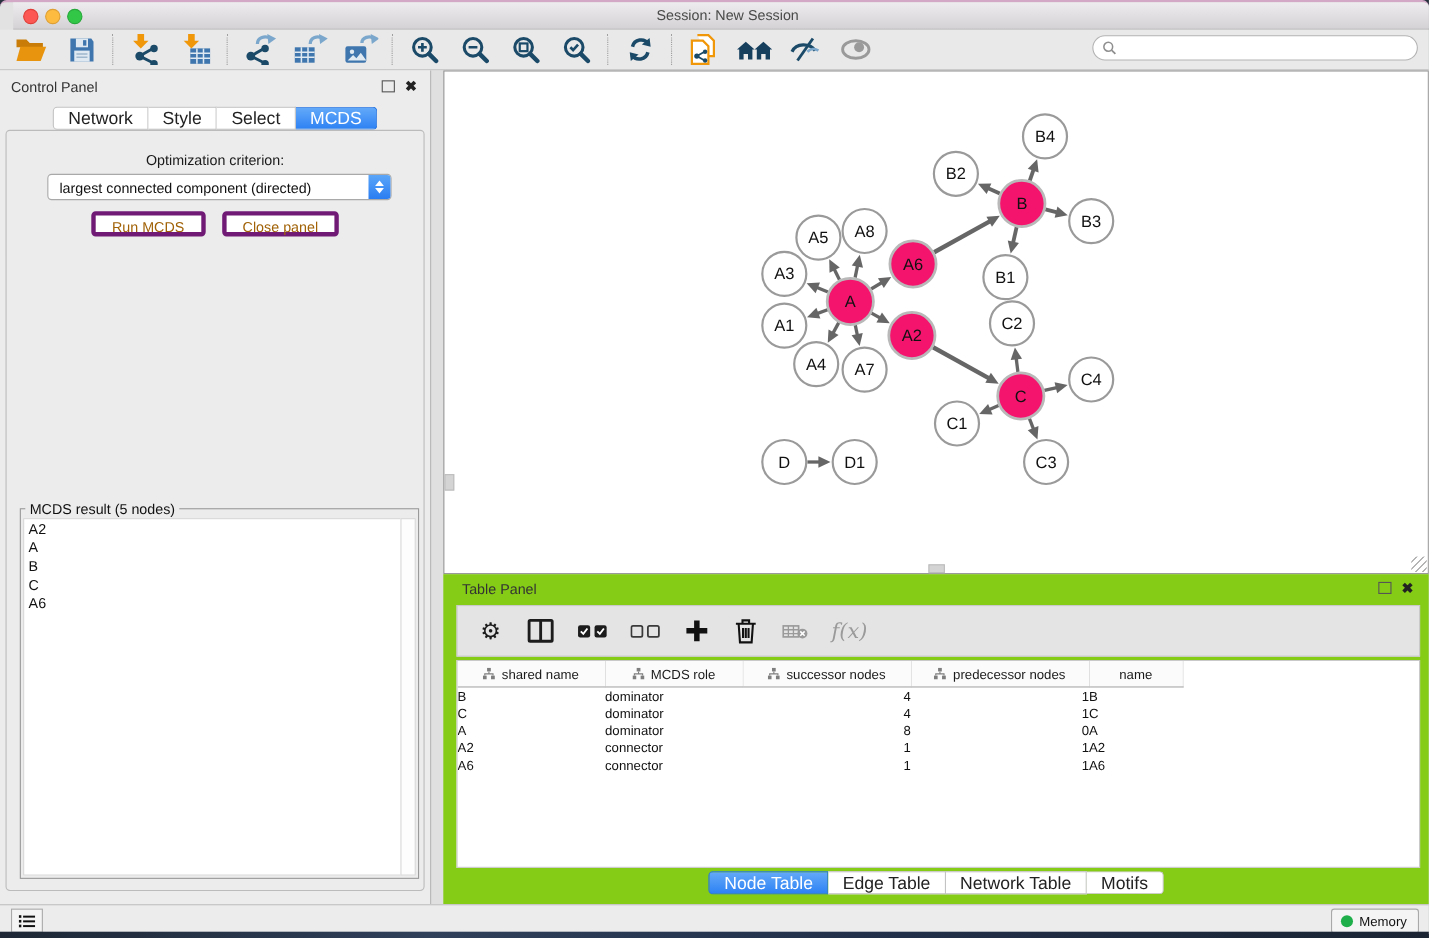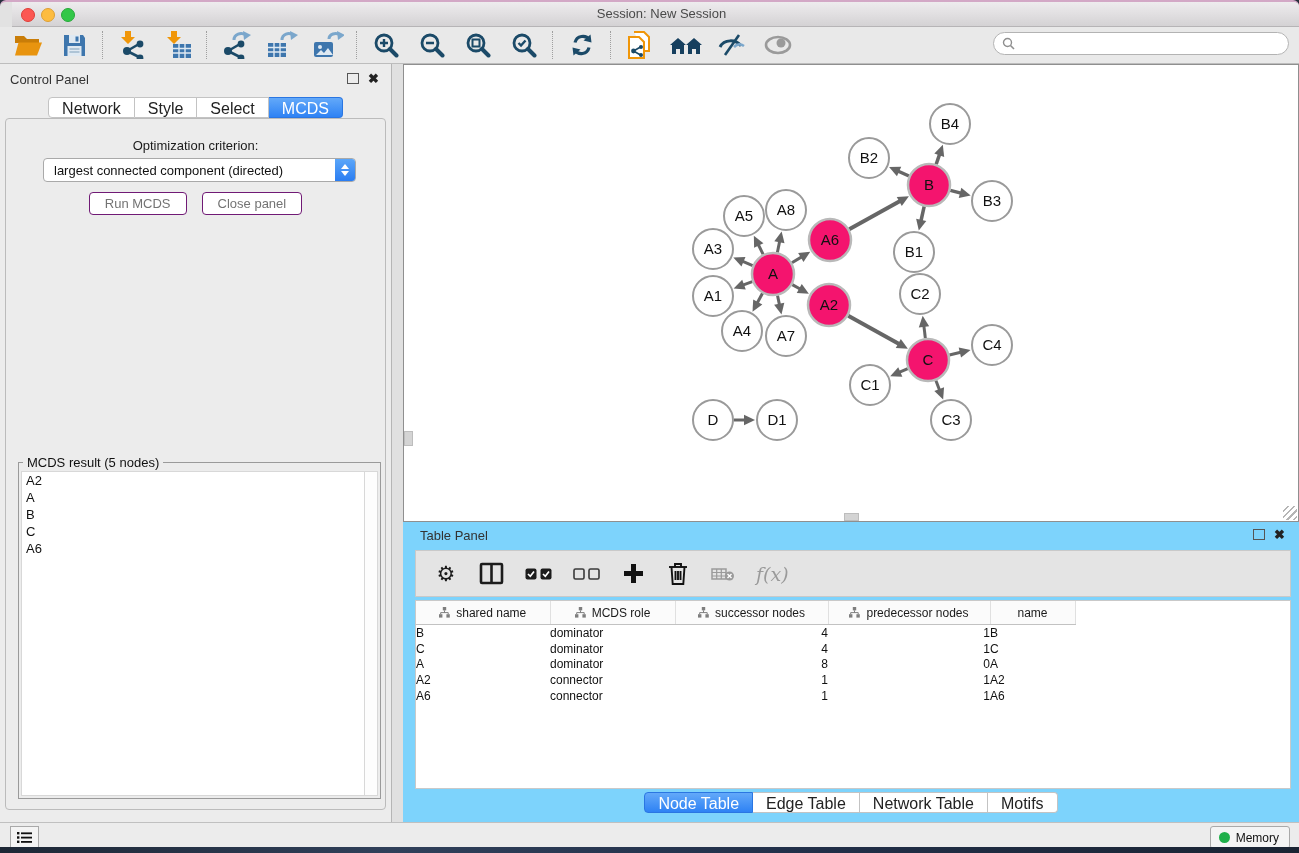--- a/index.html
+++ b/index.html
@@ -40,40 +40,40 @@
   .tab:last-child{border-radius:0 4px 4px 0;}
   .tab.active{background:linear-gradient(#63a9f9,#2e82f4);border-color:#2a76e2;color:#fff;}
   .cp-box{position:absolute;left:5px;top:54px;width:379px;height:690px;border:1px solid #bbb;border-radius:4px;background:#ececec;}
   .opt-label{position:absolute;left:0;top:74px;width:100%;text-align:center;font-size:13px;color:#1a1a1a;}
   .dropdown{position:absolute;left:43px;top:94px;width:313px;height:24px;background:#fff;border:1px solid #a9a9a9;border-radius:4px;box-sizing:border-box;display:flex;align-items:center;}
   .dropdown .dd-text{flex:1;font-size:13px;color:#111;padding-left:10px;white-space:nowrap;overflow:hidden;}
   .dd-stepper{width:20px;height:22px;border-radius:0 3px 3px 0;background:linear-gradient(#5ba6f9,#2a7df2);display:flex;flex-direction:column;align-items:center;justify-content:center;gap:2px;}
   .dd-up{width:0;height:0;border-left:4px solid transparent;border-right:4px solid transparent;border-bottom:5px solid #fff;}
   .dd-down{width:0;height:0;border-left:4px solid transparent;border-right:4px solid transparent;border-top:5px solid #fff;}
   .cp-buttons{position:absolute;left:0;top:128px;width:100%;display:flex;justify-content:center;gap:15px;}
-  .btn{height:23px;padding:0 15px;font-size:13px;color:#737373;background:#fff;border:1px solid #701a75;border-radius:4px;line-height:21px;box-sizing:border-box;}
+  .btn{height:23px;padding:0 15px;font-size:13px;color:#a16207;background:#fff;border:4px solid #701a75;border-radius:4px;line-height:21px;box-sizing:border-box;}
   .result-fieldset{position:absolute;left:18px;top:398px;width:363px;height:337px;border:1px solid #9a9a9a;background:#ececec;box-sizing:border-box;}
   .result-legend{position:absolute;left:4px;top:-8px;background:#ececec;padding:0 4px;font-size:13px;color:#111;}
   .result-list{position:absolute;left:2px;top:8px;right:14px;bottom:2px;background:#fff;border:1px solid #d8d8d8;overflow:hidden;}
   .result-scroll{position:absolute;top:8px;right:2px;bottom:2px;width:12px;background:#fdfdfd;border:1px solid #d8d8d8;}
   .result-item{font-size:13px;color:#111;padding:1px 0 1px 4px;line-height:15px;}
 
   
   .net-window{position:absolute;left:403px;top:0;width:896px;height:458px;background:#fff;border:1px solid #8f8f8f;box-sizing:border-box;}
   .net-titlebar{position:absolute;left:0;top:0;width:100%;height:26px;background:linear-gradient(#efefef,#d8d8d8);border-bottom:1px solid #b0b0b0;}
   .net-titlebar .traffic{top:7px;}
   .nt-red{left:14px;}.nt-yellow{left:34px;}.nt-green{left:54px;}
   .net-title{position:absolute;top:5px;width:100%;text-align:center;font-size:13px;color:#333;}
   .net-canvas{position:absolute;left:1px;top:27px;right:1px;bottom:1px;background:#fff;}
   .edge-handle{position:absolute;background:#d4d4d4;border:1px solid #bdbdbd;}
   .grip{position:absolute;right:1px;bottom:1px;width:14px;height:14px;background:
     repeating-linear-gradient(135deg,transparent 0 3px,#b5b5b5 3px 4.5px);}
 
   
-  .table-panel{position:absolute;left:403px;top:458px;width:896px;height:300px;background:#7dd3fc;}
+  .table-panel{position:absolute;left:403px;top:458px;width:896px;height:300px;background:#84cc16;}
   .tp-header{position:absolute;left:17px;top:6px;font-size:13px;color:#333;}
   .tp-icons{right:14px;top:7px;}
   .tp-toolbar{position:absolute;left:12px;top:28px;width:876px;height:47px;background:#e4e4e4;border:1px solid #c9c9c9;box-sizing:border-box;display:flex;align-items:center;gap:21px;padding-left:18px;}
   .tp-tool{display:flex;align-items:center;justify-content:center;min-width:24px;height:30px;cursor:pointer;}
   .fx-label{font-size:19px;font-style:italic;color:#9a9a9a;font-family:"DejaVu Serif",serif;}
   .gear-glyph{font-size:21px;color:#1c1c1c;font-family:"DejaVu Sans",sans-serif;line-height:24px;}
   .tp-table-wrap{position:absolute;left:12px;top:78px;width:876px;height:189px;background:#fff;border:1px solid #c9c9c9;box-sizing:border-box;overflow:hidden;}
   table.data{border-collapse:collapse;width:100%;table-layout:fixed;}
   table.data th{height:21px;background:#fbfbfb;border-bottom:1px solid #c2c2c2;border-right:1px solid #e0e0e0;font-size:12px;font-weight:normal;color:#1a1a1a;position:relative;text-align:center;}
   table.data th .th-inner{display:flex;align-items:center;justify-content:center;gap:6px;}

